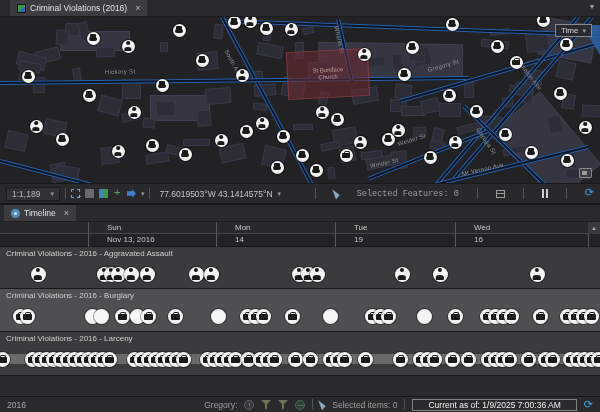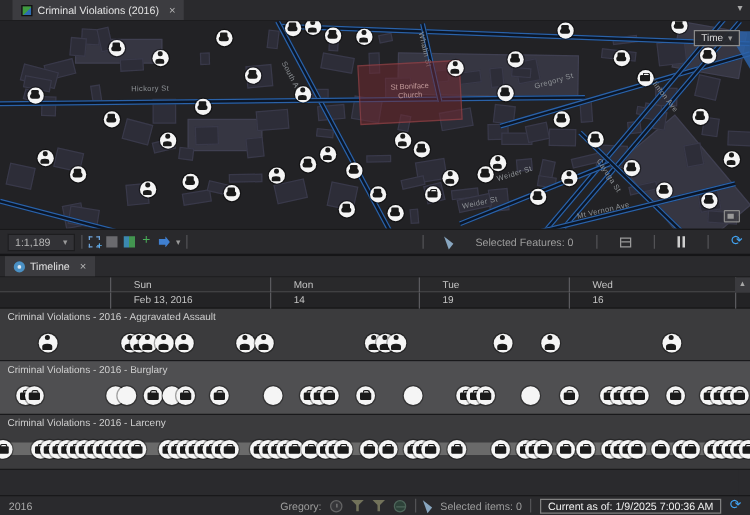--- a/index.html
+++ b/index.html
@@ -64,21 +64,21 @@
   .vsep { width:1px; height:11px; background:#525255; flex:0 0 1px; }
   .chev { font-size:7px; color:#9a9a9a; }
   .ms-ico { width:9px; height:9px; display:inline-block; position:relative; }
   .i-selplus { border:1px dashed #6da2d8; }
   .i-selplus::after { content:'+'; position:absolute; right:-3px; bottom:-4px; color:#58b0f0; font-size:8px; }
   .i-square { background:#6a6a6e; }
   .i-swap { background:linear-gradient(90deg,#3fa0d0 50%,#49b059 50%); opacity:.8; }
   .i-plus::after { content:'+'; position:absolute; left:1px; top:-3px; color:#49b059; font-size:11px; }
   .i-callout { background:#3f7fd0; clip-path:polygon(0 25%,60% 25%,60% 0,100% 50%,60% 100%,60% 75%,0 75%); }
   .coords { display:flex; align-items:center; gap:5px; color:#c6c6c6; margin:0 4px; }
-  .ms-right { margin-left:auto; display:flex; align-items:center; gap:18px; }
+  .ms-right { margin-left:auto; display:flex; align-items:center; gap:18px;font-family:Liberation Mono, monospace; }
   .cursor-ico { width:0; height:0; border-left:5px solid #88a6c0; border-top:8px solid transparent;
                 border-bottom:3px solid transparent; transform:rotate(-20deg); display:inline-block; }
   .grid-ico { width:9px; height:8px; border:1px solid #9a9a9a; position:relative; }
   .grid-ico::after { content:''; position:absolute; left:0; top:2px; width:7px; height:1px; background:#9a9a9a; }
   .pause-ico { display:inline-flex; gap:2px; }
   .pause-ico i { width:2px; height:9px; background:#cfcfcf; }
   .refresh { color:#42a5f5; font-size:11px; line-height:1; }
 
   
   .tl-panel { position:absolute; left:0; top:205px; width:591px; height:191px; background:#2a2a2d; }
@@ -116,21 +116,21 @@
   .dim { color:#9d9d9d; }
   .ico { width:10px; height:10px; display:inline-block; position:relative; opacity:.75; }
   .clock { border-radius:50%; border:1px solid #787878; background:#3a3a3e; }
   .clock::after { content:''; position:absolute; left:4px; top:2px; width:1px; height:3px; background:#9a9a9a; }
   .funnel::before { content:''; position:absolute; left:0; top:0; width:0; height:0;
                     border-left:5px solid transparent; border-right:5px solid transparent;
                     border-top:5px solid #8a8a6a; }
   .funnel::after { content:''; position:absolute; left:4px; top:4px; width:2px; height:5px; background:#8a8a6a; }
   .globe { border-radius:50%; border:1px solid #5a7a6a; background:#2e4a3e; }
   .globe::after { content:''; position:absolute; left:1px; top:4px; width:7px; height:1px; background:#5a7a6a; }
-  .asof { color:#f0f0f0; border:1px solid #808080; padding:0px 5px; font-size:8.5px; white-space:nowrap; }
+  .asof { color:#f0f0f0; border:1px solid #808080; padding:0px 15px; font-size:8.5px; white-space:nowrap; }
 </style>
 </head>
 <body>
 
 <div class="app">
 
   <div class="tabbar">
     <div class="tab">
       <span class="tab-ico"></span>
       <span>Criminal Violations (2016)</span>
@@ -314,20 +314,24 @@
       <span class="chev">▾</span>
     </div>
     <div class="vsep"></div>
     <span class="ms-ico i-selplus"></span>
     <span class="ms-ico i-square"></span>
     <span class="ms-ico i-swap"></span>
     <span class="ms-ico i-plus"></span>
     <span class="ms-ico i-callout"></span>
     <span class="chev">▾</span>
     <div class="vsep"></div>
+    <div class="coords">
+      <span>77.6019503°W 43.1414575°N</span>
+      <span class="chev">▾</span>
+    </div>
     <div class="ms-right">
       <div class="vsep"></div>
       <span class="cursor-ico"></span>
       <span class="dim">Selected Features: 0</span>
       <div class="vsep"></div>
       <span class="grid-ico"></span>
       <div class="vsep"></div>
       <span class="pause-ico">
           <i></i>
           <i></i>
@@ -355,21 +359,21 @@
           <div class="tl-col-label" style="left: 220px;">Mon</div>
           <div class="tl-colsep" style="left: 335px; height: 12px;"></div>
           <div class="tl-col-label" style="left: 339px;">Tue</div>
           <div class="tl-colsep" style="left: 455px; height: 12px;"></div>
           <div class="tl-col-label" style="left: 459px;">Wed</div>
           <div class="tl-colsep" style="left: 588px; height: 12px;"></div>
           <div class="tl-col-label" style="left: 592px;">Thu</div>
         </div>
       <div class="tl-dates" id="tl-dates">
           <div class="tl-colsep" style="left: 88px; height: 13px;"></div>
-          <div class="tl-col-label" style="left: 92px;">Feb 13, 2016</div>
+          <div class="tl-col-label" style="left: 92px;">Nov 13, 2016</div>
           <div class="tl-colsep" style="left: 216px; height: 13px;"></div>
           <div class="tl-col-label" style="left: 220px;">14</div>
           <div class="tl-colsep" style="left: 335px; height: 13px;"></div>
           <div class="tl-col-label" style="left: 339px;">19</div>
           <div class="tl-colsep" style="left: 455px; height: 13px;"></div>
           <div class="tl-col-label" style="left: 459px;">16</div>
           <div class="tl-colsep" style="left: 588px; height: 13px;"></div>
           <div class="tl-col-label" style="left: 592px;">19</div>
         </div>
       <div class="tl-scrollup">▴</div>

